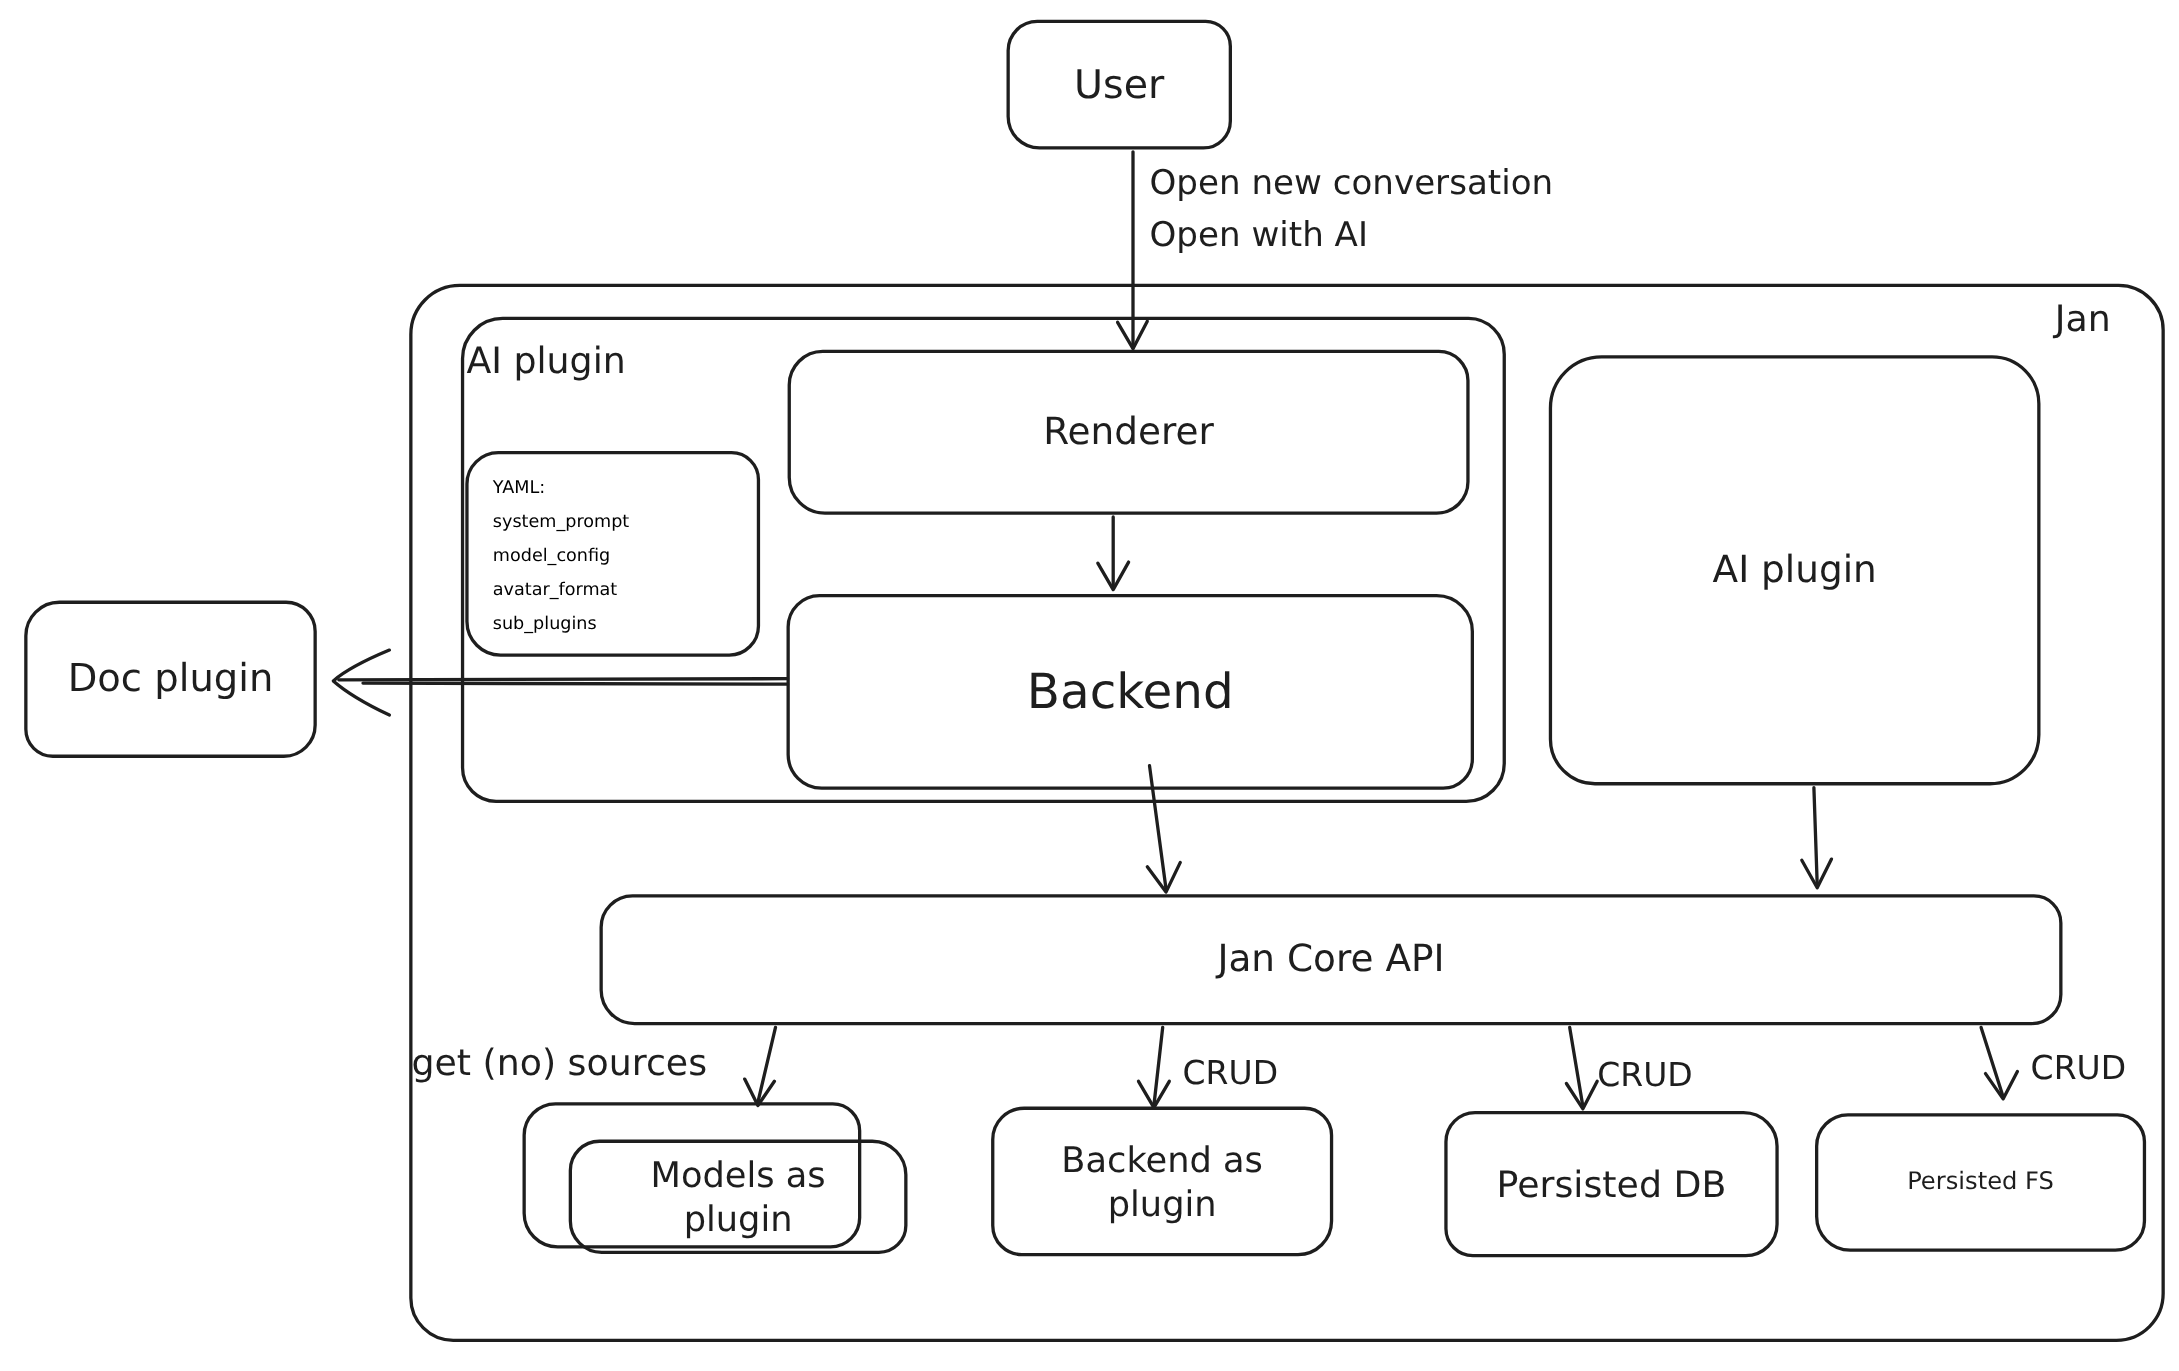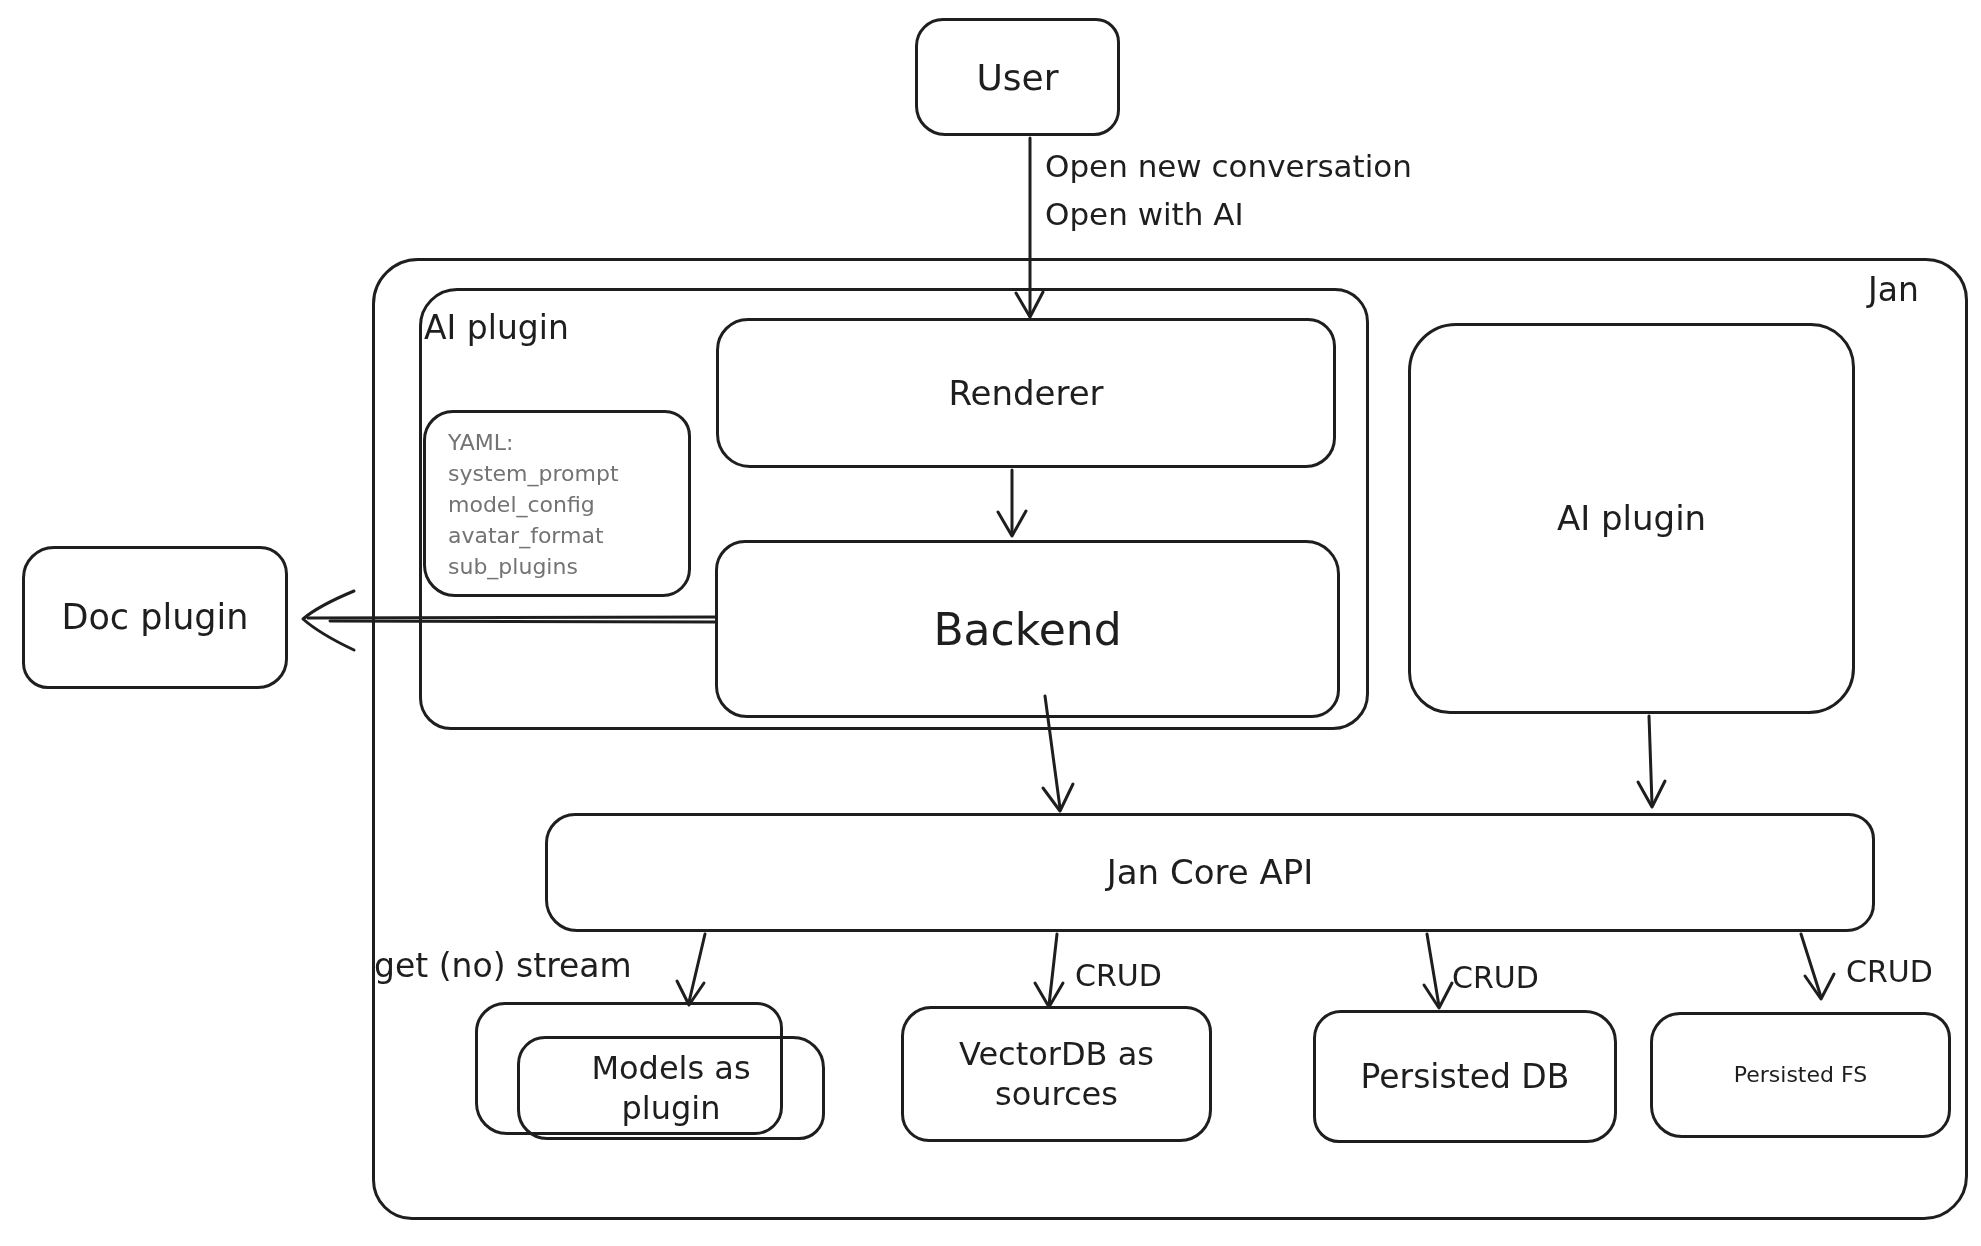--- a/index.html
+++ b/index.html
@@ -35,23 +35,23 @@
     font-size: 31px;
     color: #1e1e1e;
     white-space: nowrap;
     line-height: 48px;
   }
   .yaml-body {
     position: absolute;
     left: 22px;
     top: 14px;
     text-align: left;
-    font-size: 22px;
+    font-size: 16px;
     line-height: 31px;
-    color: #737373;
+    color: #000000;
   }
   #arrow-layer {
     position: absolute;
     left: 0; top: 0;
     width: 1981px; height: 1246px;
     pointer-events: none;
   }
   #arrow-layer path, #arrow-layer line, #arrow-layer polyline {
     stroke: #1e1e1e;
     stroke-width: 3;
@@ -104,36 +104,36 @@
   <div class="node" style="left:545px; top:813px; width:1330px; height:119px; border-radius:30px 26px 28px 32px; font-size:34px;">
     <span class="lbl">Jan Core API</span>
   </div>
 
   <div class="node" style="left:475px; top:1002px; width:308px; height:133px; border-radius:30px 26px 28px 32px;"></div>
   <div class="node" style="left:517px; top:1036px; width:308px; height:104px; border-radius:28px 32px 26px 30px; font-size:32px;">
     <span class="lbl" style="max-width:210px;">Models as plugin</span>
   </div>
 
   <div class="node" style="left:901px; top:1006px; width:311px; height:136px; border-radius:30px 26px 32px 28px; font-size:32px;">
-    <span class="lbl" style="max-width:230px;">VectorDB as sources</span>
+    <span class="lbl" style="max-width:230px;">Backend as plugin</span>
   </div>
 
   <div class="node" style="left:1313px; top:1010px; width:304px; height:133px; border-radius:28px 32px 30px 26px; font-size:33px;">
     <span class="lbl">Persisted DB</span>
   </div>
 
   <div class="node" style="left:1650px; top:1012px; width:301px; height:126px; border-radius:30px 26px 28px 32px; font-size:22px;">
     <span class="lbl">Persisted FS</span>
   </div>
 
   <div class="edge-label" style="left:1045px; top:142px;">
     <div>Open new conversation</div>
     <div>Open with AI</div>
   </div>
-  <div class="edge-label" style="left:374px; top:942px; font-size:33px;">get (no) stream</div>
+  <div class="edge-label" style="left:374px; top:942px; font-size:33px;">get (no) sources</div>
   <div class="edge-label" style="left:1075px; top:952px; font-size:30px;">CRUD</div>
   <div class="edge-label" style="left:1452px; top:954px; font-size:30px;">CRUD</div>
   <div class="edge-label" style="left:1846px; top:948px; font-size:30px;">CRUD</div>
 
   <svg id="arrow-layer" viewBox="0 0 1981 1246" xmlns="http://www.w3.org/2000/svg">
     <g>
       <line x1="1030" y1="138" x2="1030" y2="316"></line>
       <polyline points="1016,293 1030,317 1043,292"></polyline>
     </g>
     <g>

